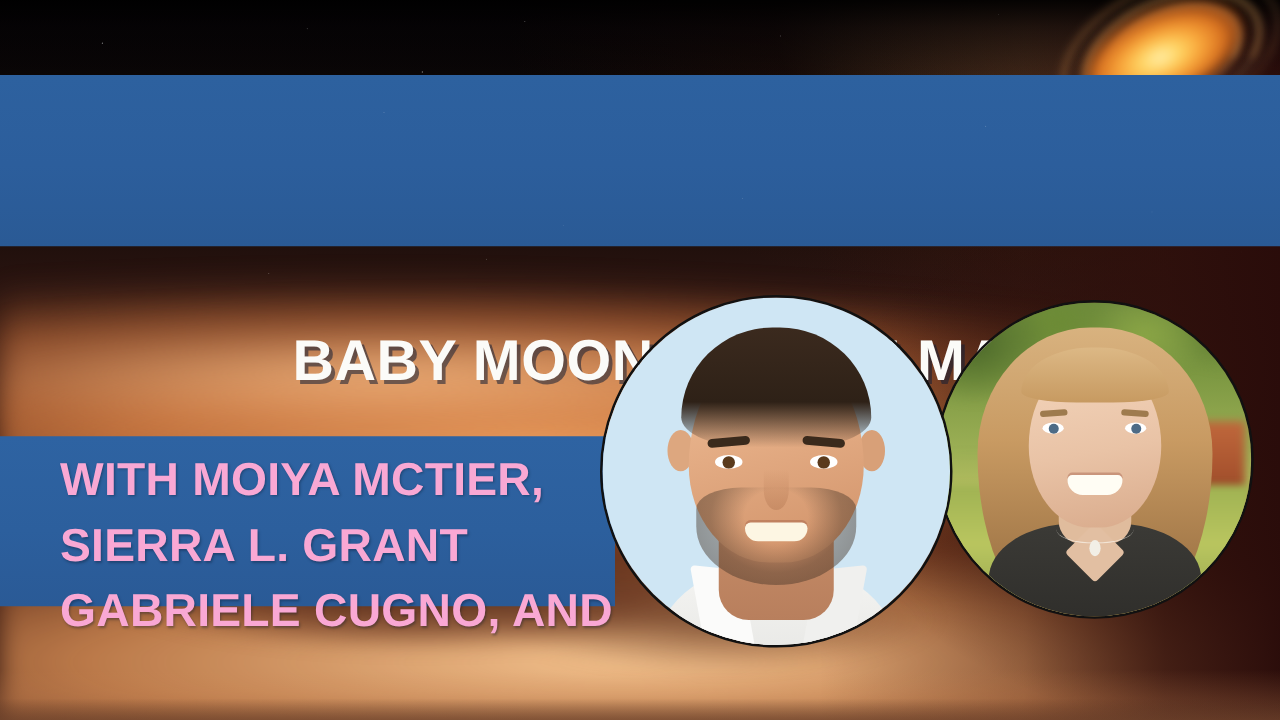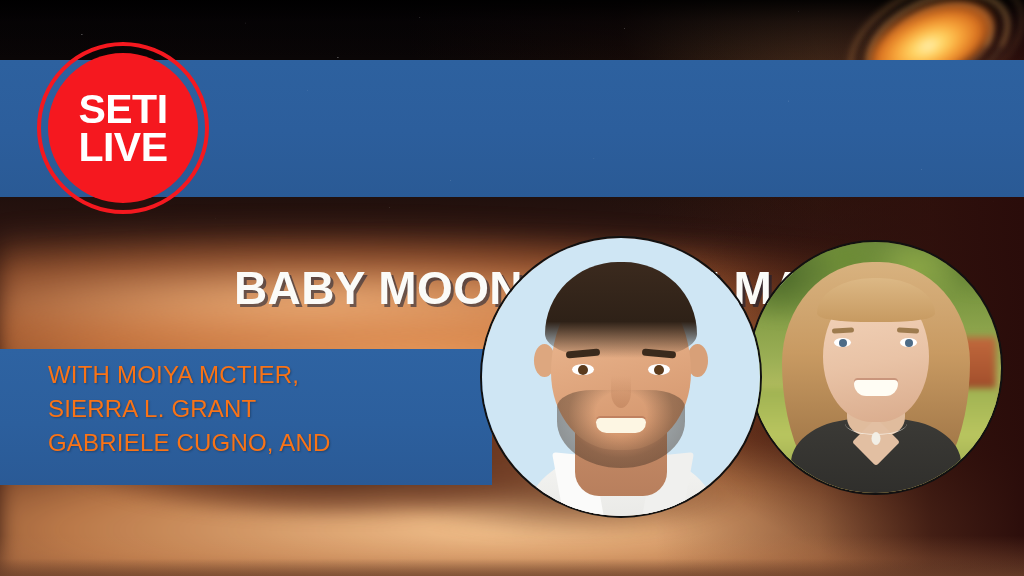--- a/index.html
+++ b/index.html
@@ -191,23 +191,23 @@
     left: 0; top: 349px;
     width: 492px; height: 136px;
     background: linear-gradient(180deg, #2e63a2 0%, #2c5f9d 55%, #2a5a96 100%);
     z-index: 2;
   }
   .sub-text {
     position: absolute;
     left: 48px; top: 358px;
     width: 430px;
     z-index: 3;
-    color: #f97316;
-    font-size: 24px;
-    font-weight: 400;
+    color: #f9a8d4;
+    font-size: 37px;
+    font-weight: 700;
     line-height: 1.42;
     letter-spacing: .2px;
     font-stretch: condensed;
     text-shadow: 1px 1px 2px rgba(10,24,44,.35);
   }
   .sub-text div { white-space: nowrap; }
 
   
   .portrait {
     position: absolute;
@@ -344,28 +344,20 @@
   <div class="spiral-wrap">
     <div class="spiral-arm arm1"></div>
     <div class="spiral-arm arm2"></div>
     <div class="spiral-arm arm3"></div>
     <div class="spiral-glow"></div>
   </div>
 
   <div class="title-band"></div>
   <div class="title-text">BABY MOONS IN THE MAKING?</div>
 
-  <div class="logo">
-    <div class="logo-ring"></div>
-    <div class="logo-disc"></div>
-    <div class="logo-words">
-      <span>SETI</span>
-      <span>LIVE</span>
-    </div>
-  </div>
 
   <div class="sub-band"></div>
   <div class="sub-text">
     <div>WITH MOIYA MCTIER,</div>
     <div>SIERRA L. GRANT</div>
     <div>GABRIELE CUGNO, AND</div>
   </div>
 
   <div class="portrait portrait-a">
     <div class="pa-bg"></div>

